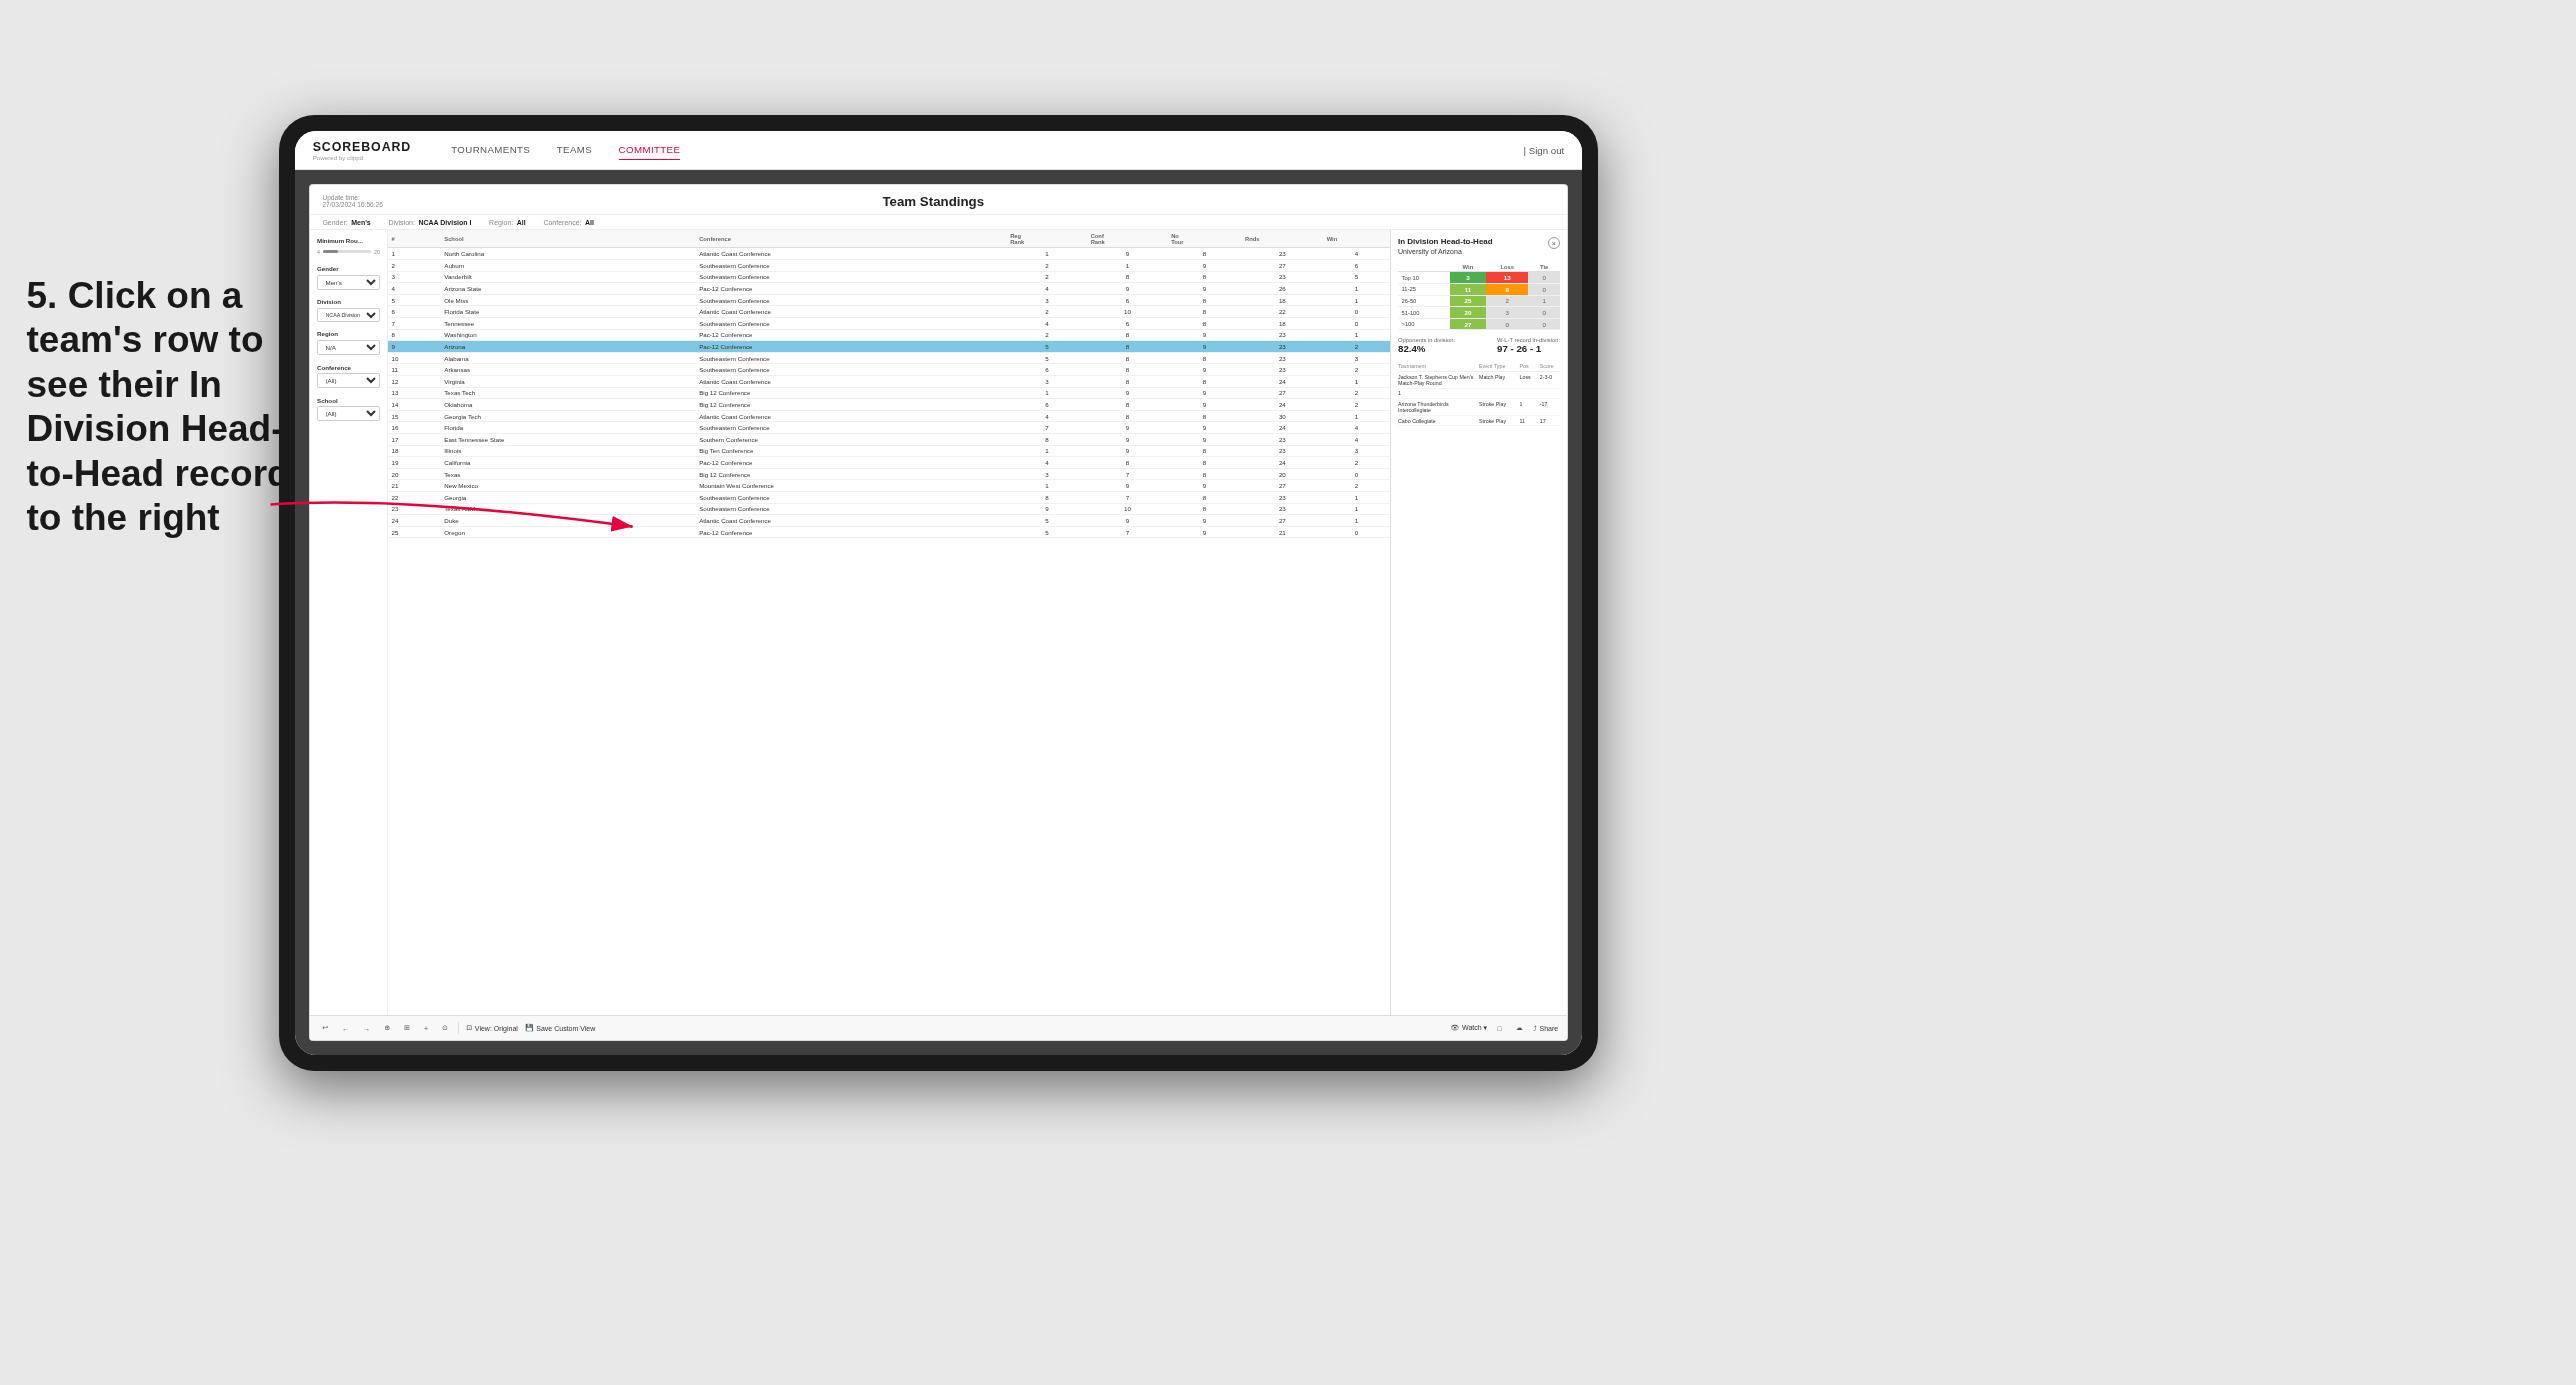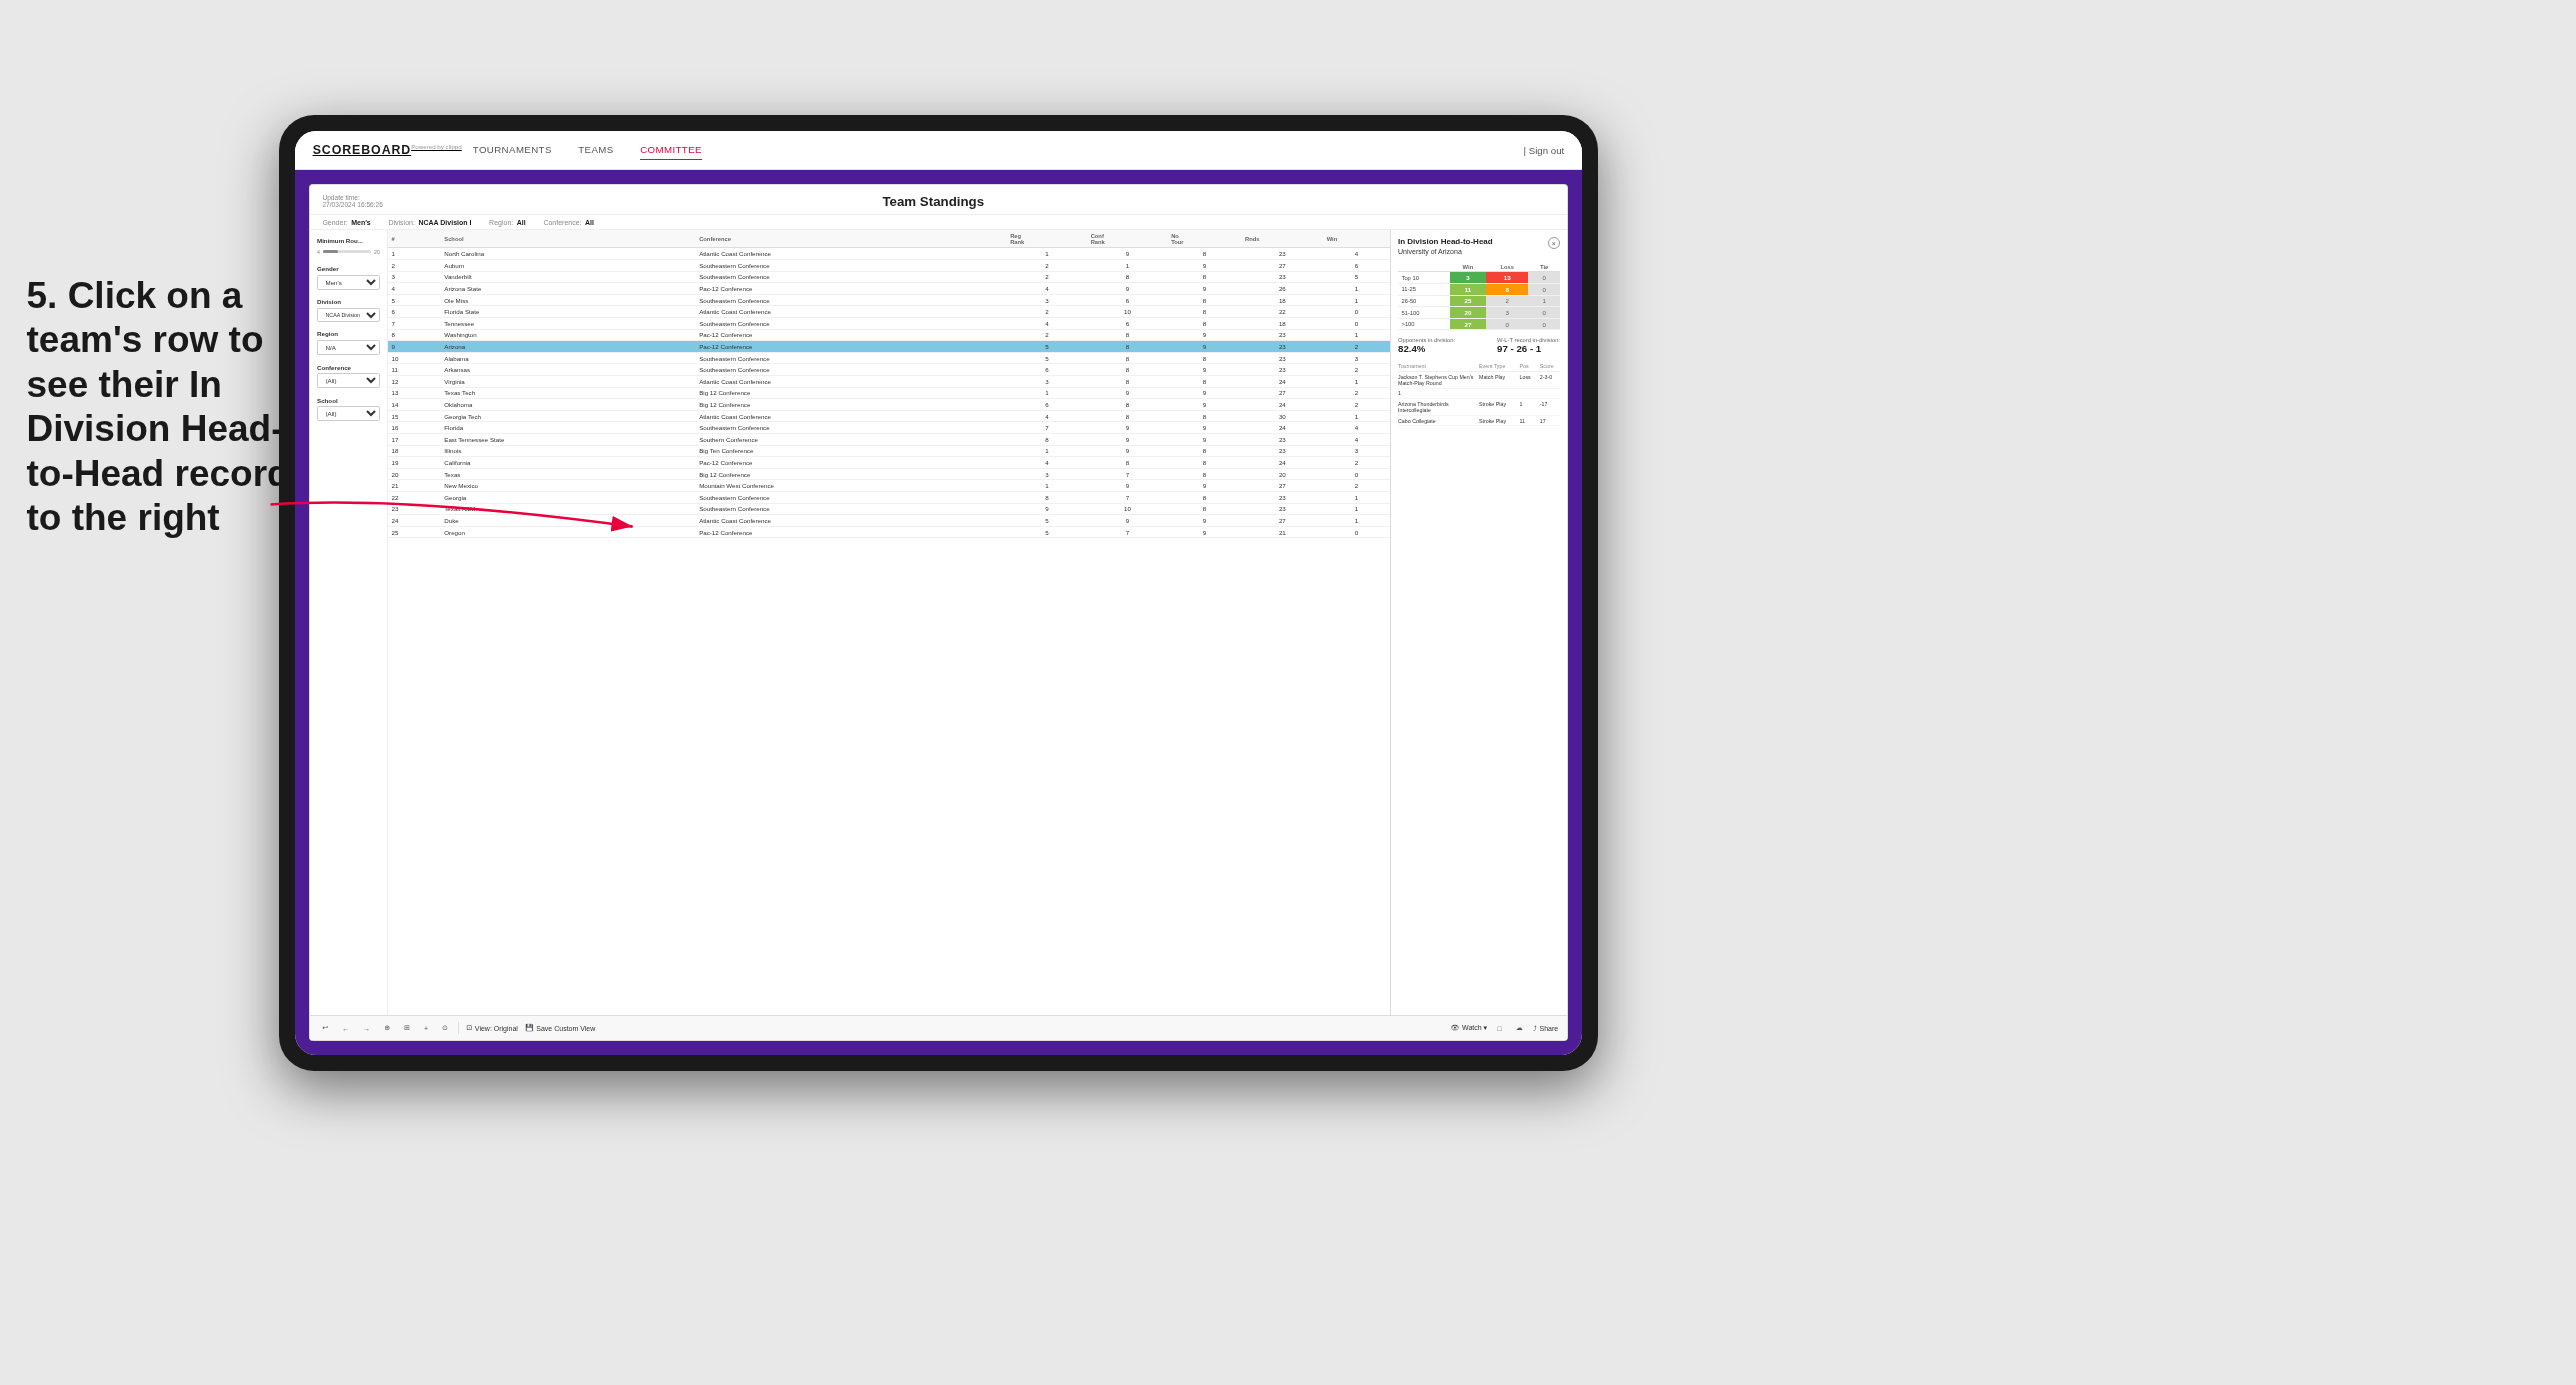--- a/index.html
+++ b/index.html
@@ -40,23 +40,22 @@
       display: flex;
       align-items: center;
       padding: 0 17.7px;
       height: 39px;
       background: #fff;
       border-bottom: 0.9px solid #e0e0e0;
     }
 
     .logo-area {
       display: flex;
-      flex-direction: row;
-      margin-right: 11px;
-      text-decoration: underline;
+      flex-direction: column;
+      margin-right: 40px;
     }
 
     .logo-text {
       font-size: 12.4px;
       font-weight: 900;
       color: #1a1a1a;
       letter-spacing: 0.9px;
     }
 
     .logo-sub {
@@ -112,21 +111,21 @@
 
     .secondary-nav-item.active {
       color: #e8003d;
       border-bottom: 1.8px solid #e8003d;
       font-weight: 700;
     }
 
     
     .main-content {
       flex: 1;
-      background: #4c1d95;
+      background: #404040;
       padding: 14px;
       overflow: hidden;
     }
 
     
     .dashboard-panel {
       background: #fff;
       border: 0.9px solid #ddd;
       border-radius: 3.5px;
       width: 100%;

